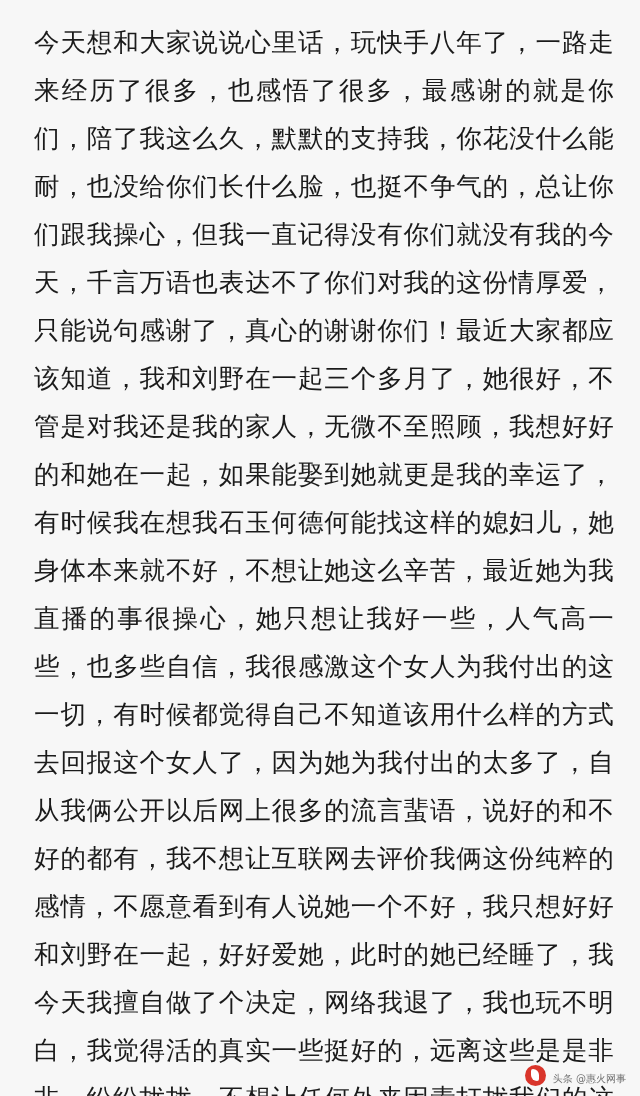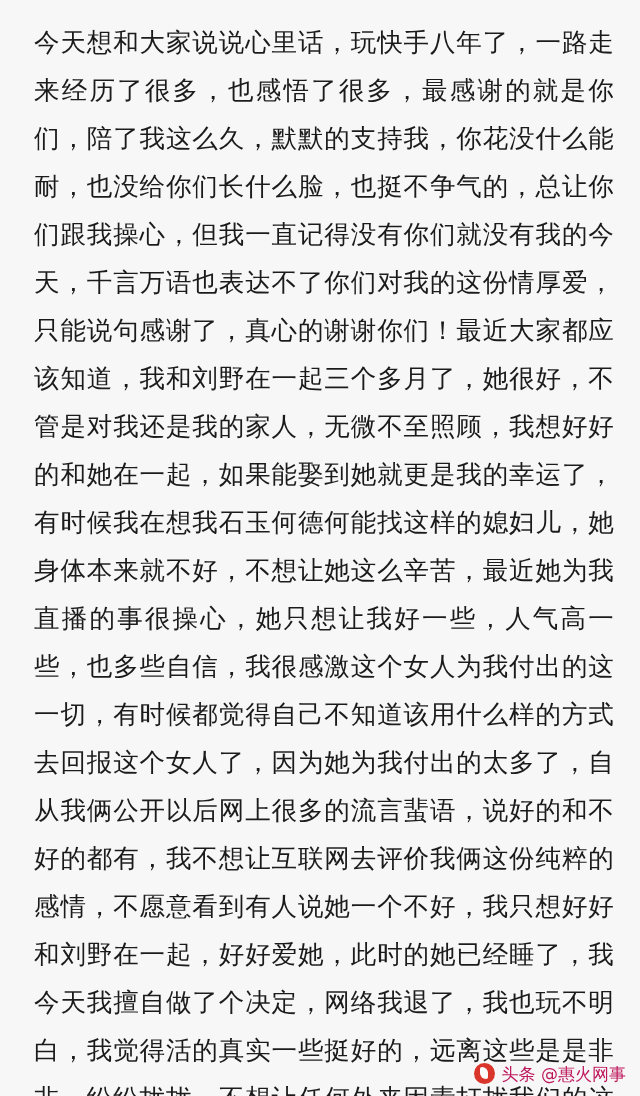--- a/index.html
+++ b/index.html
@@ -38,24 +38,24 @@
     letter-spacing: 0.2px;
     white-space: pre-wrap;
     word-break: break-all;
     margin: 0;
   }
   .footer {
     position: absolute;
     right: 14px;
     bottom: 10px;
     display: flex;
-    align-items: flex-start;
+    align-items: flex-end;
     gap: 7px;
-    color: #be185d;
-    font-size: 17px;
+    color: #737373;
+    font-size: 10px;
     font-family: "DejaVu Sans", sans-serif;
   }
   .footer-logo {
     width: 21px;
     height: 21px;
     border-radius: 50%;
     background: #d9352b;
     display: inline-block;
     position: relative;
   }

